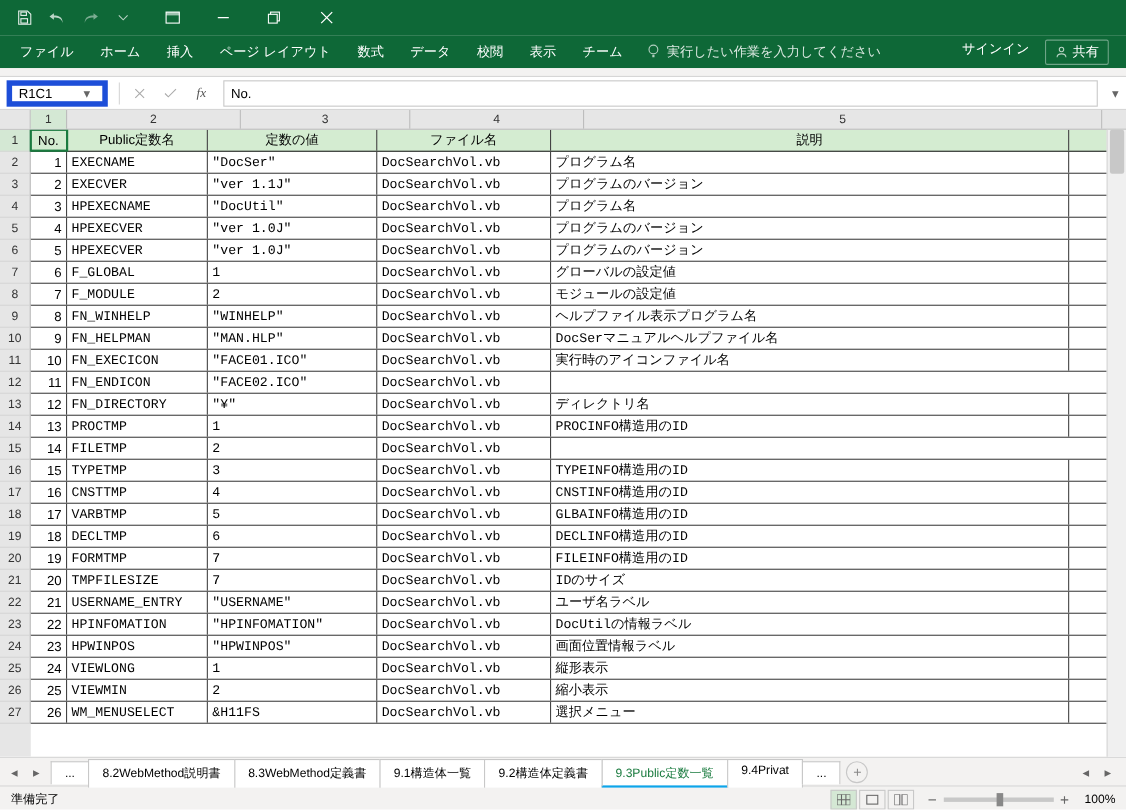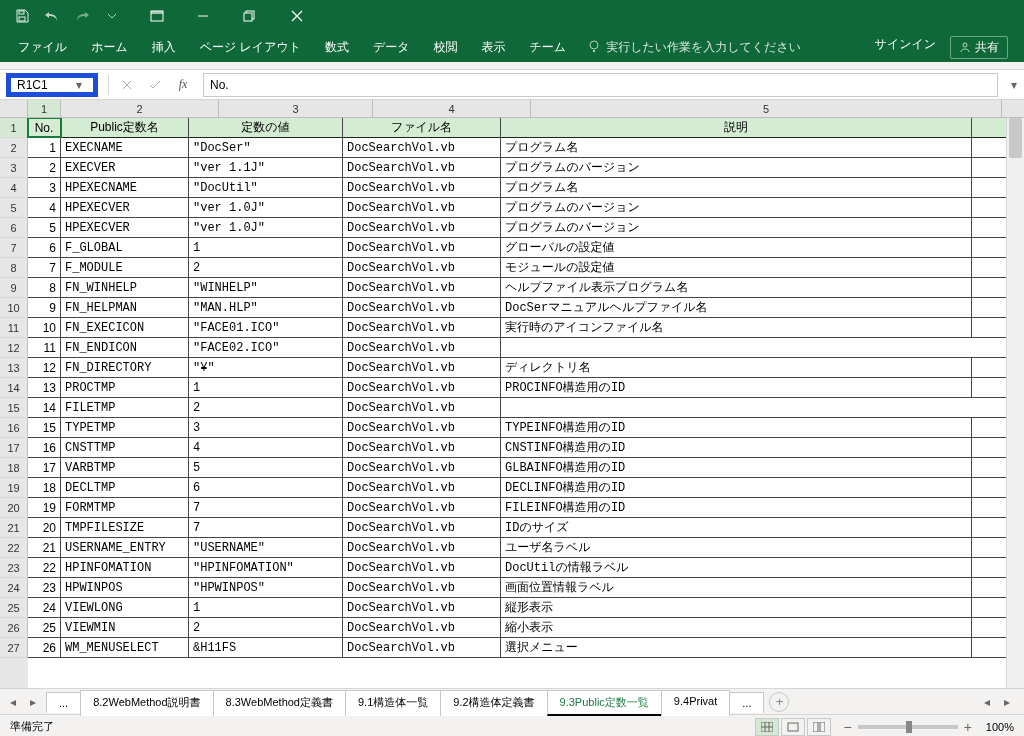--- a/index.html
+++ b/index.html
@@ -54,21 +54,21 @@
 .mono { font-family: "MS Gothic", "Courier New", monospace; font-size: 12px; }
 .active-cell { outline: 2px solid #1a7b3f; outline-offset: -1px; }
 
 .vscroll { position: absolute; right: 0; top: 18px; bottom: 0; width: 18px; background: #f0f0f0; border-left: 1px solid #d6d6d6; }
 .vscroll-thumb { position: absolute; top: 0; left: 2px; right: 2px; height: 40px; background: #c8c8c8; border-radius: 2px; }
 
 .sheet-tabs { height: 26px; background: #f3f2f1; border-top: 1px solid #d6d6d6; display: flex; align-items: center; }
 .tab-nav { display: flex; padding: 0 6px; gap: 6px; }
 .tab-nav-btn { width: 14px; color: #666; text-align: center; }
 .sheet-tab { padding: 4px 12px; border: 1px solid #c8c8c8; border-bottom: none; background: #fff; font-size: 11px; margin-right: -1px; position: relative; top: 1px; }
-.sheet-tab.active { background: #fff; border-bottom: 2px solid #000000; color: #1a7b3f; }
+.sheet-tab.active { background: #fff; border-bottom: 2px solid #0ea5e9; color: #1a7b3f; }
 .sheet-tab.trunc { }
 .new-sheet { width: 20px; height: 20px; border: 1px solid #c8c8c8; border-radius: 50%; display: flex; align-items: center; justify-content: center; margin: 0 6px; color: #888; font-size: 13px; }
 .hscroll { flex: 1; margin: 0 8px; }
 .hscroll-nav { display: flex; gap: 6px; padding-right: 10px; }
 
 .status-bar { height: 24px; background: #f3f2f1; border-top: 1px solid #d6d6d6; display: flex; align-items: center; padding: 0 10px; font-size: 11px; }
 .status-left { flex: 1; }
 .view-btns { display: flex; gap: 2px; }
 .view-btn { width: 24px; height: 18px; border: 1px solid #c8c8c8; display: flex; align-items: center; justify-content: center; }
 .view-btn.active { background: #d4e8d4; }

